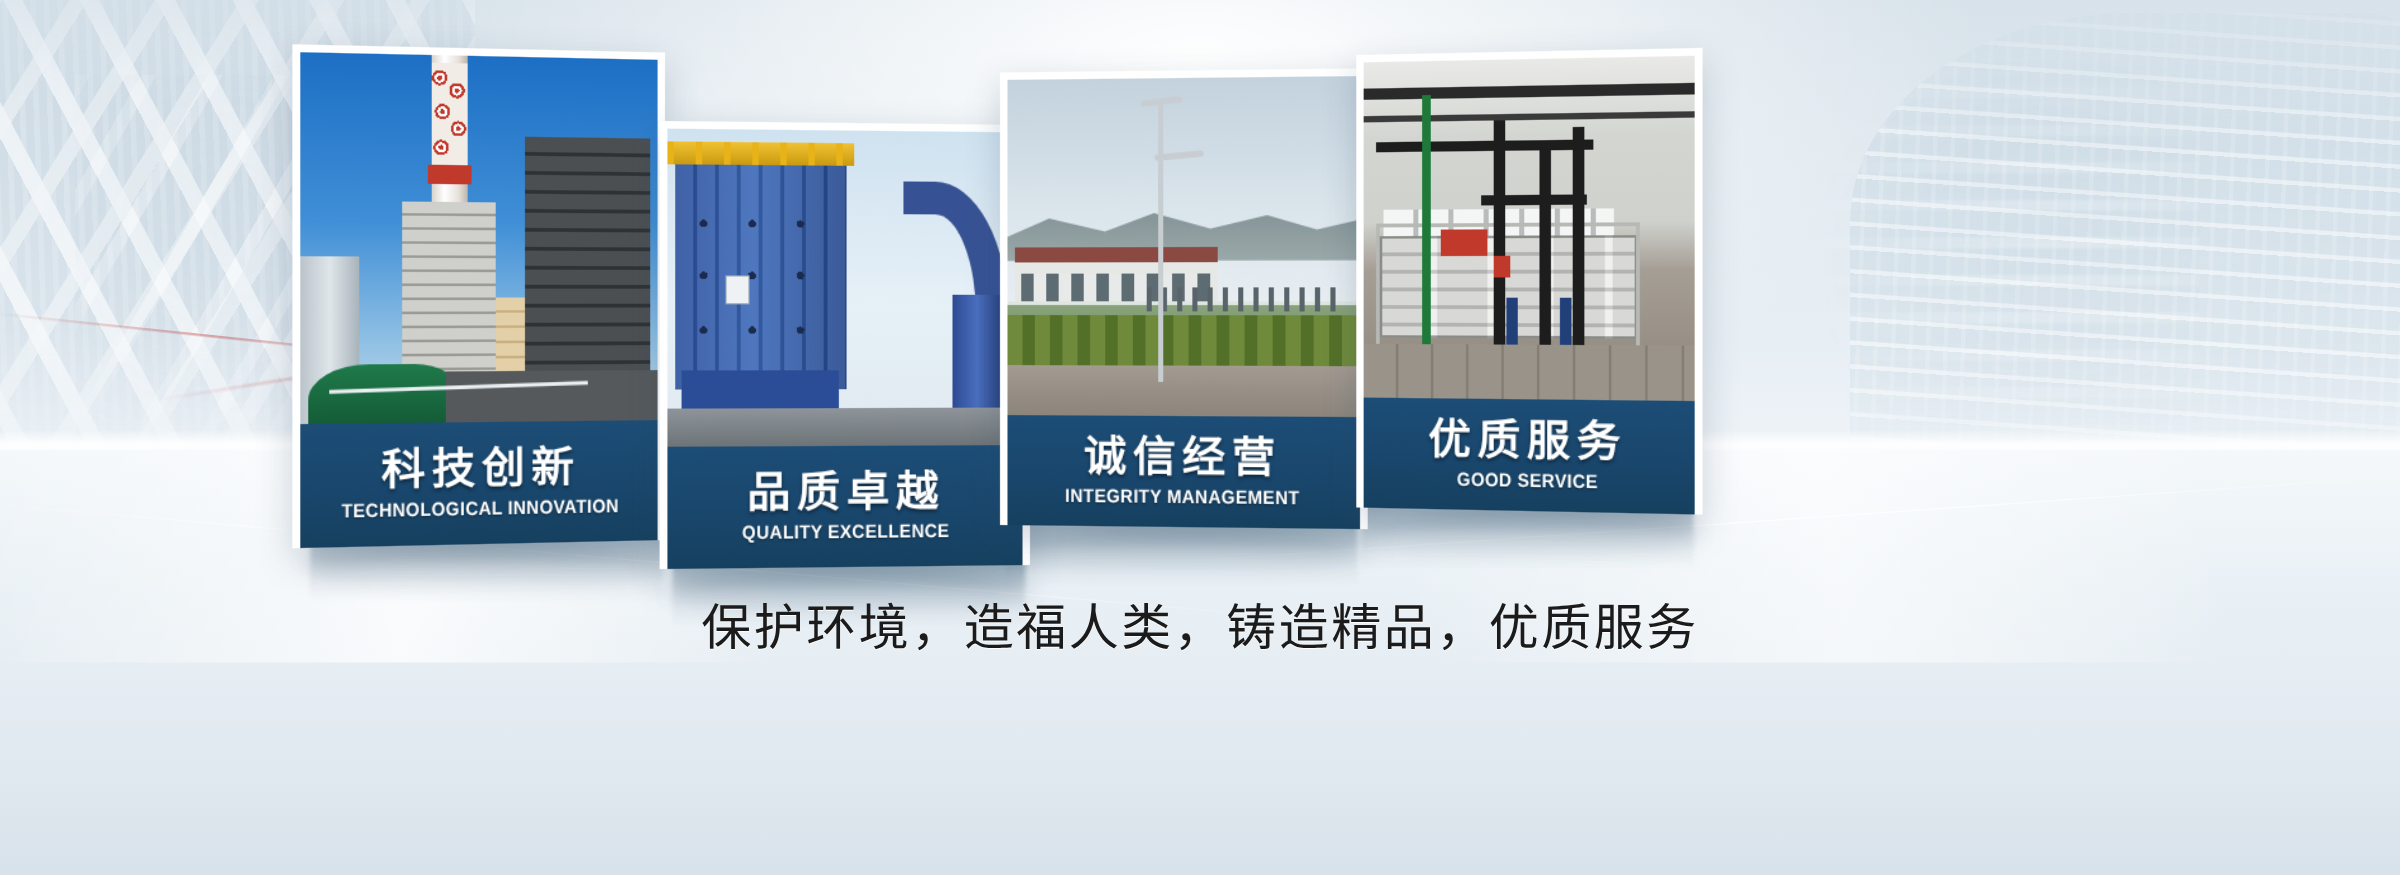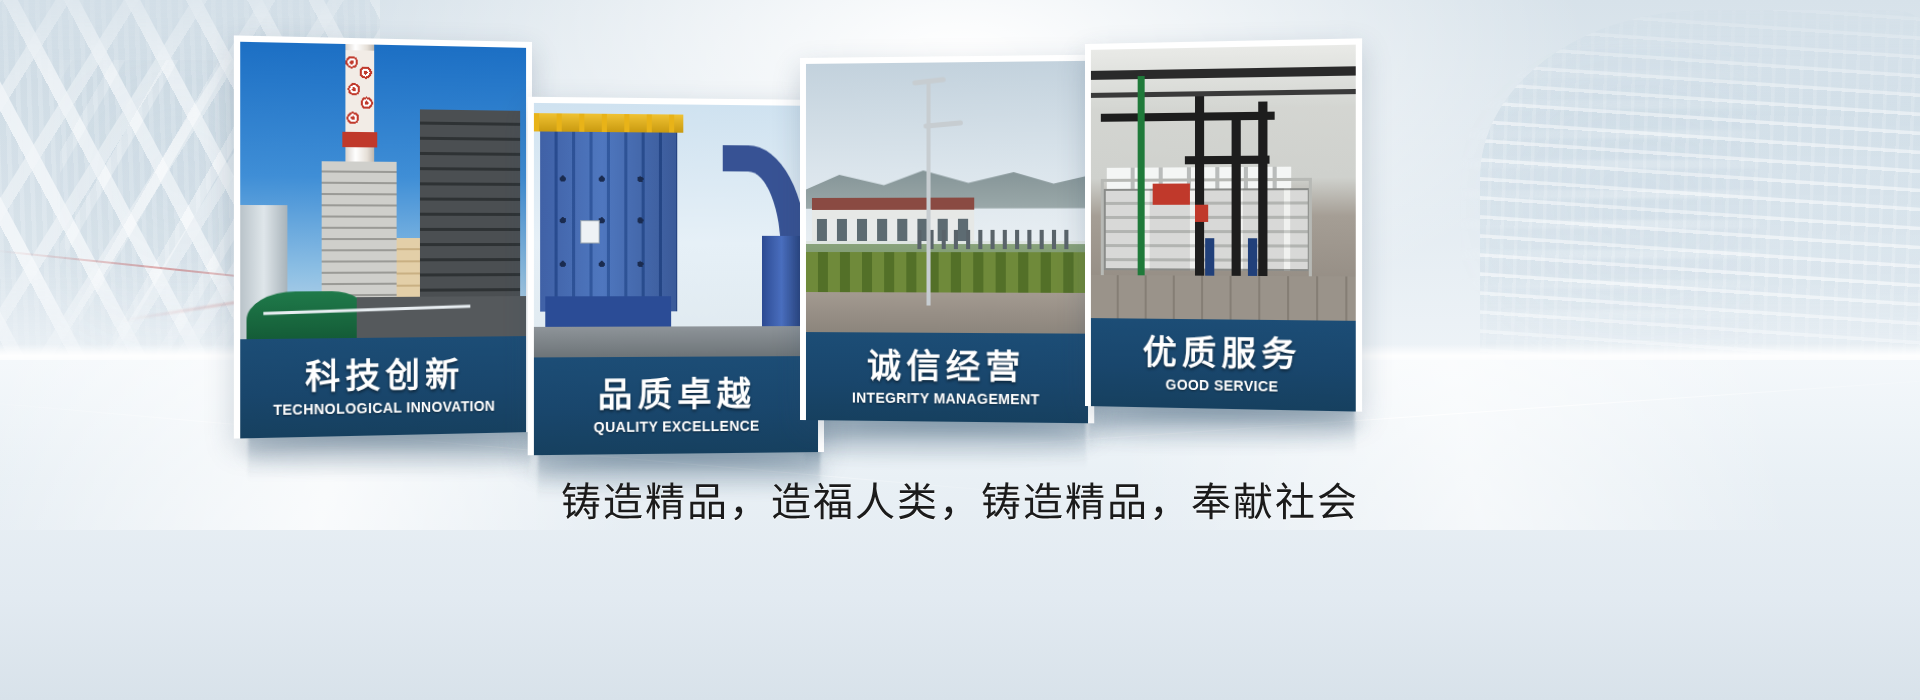--- a/index.html
+++ b/index.html
@@ -424,15 +424,15 @@
         </div>
         <div class="caption" style="--capH:88px;">
           <div class="cap-cn">优质服务</div>
           <div class="cap-en">GOOD SERVICE</div>
         </div>
       </div>
     </div>
 
   </div>
 
-  <div class="tagline">铸造精品，造福人类，铸造精品，奉献社会</div>
+  <div class="tagline">保护环境，造福人类，铸造精品，优质服务</div>
 
 </div>
 
 </body></html>

